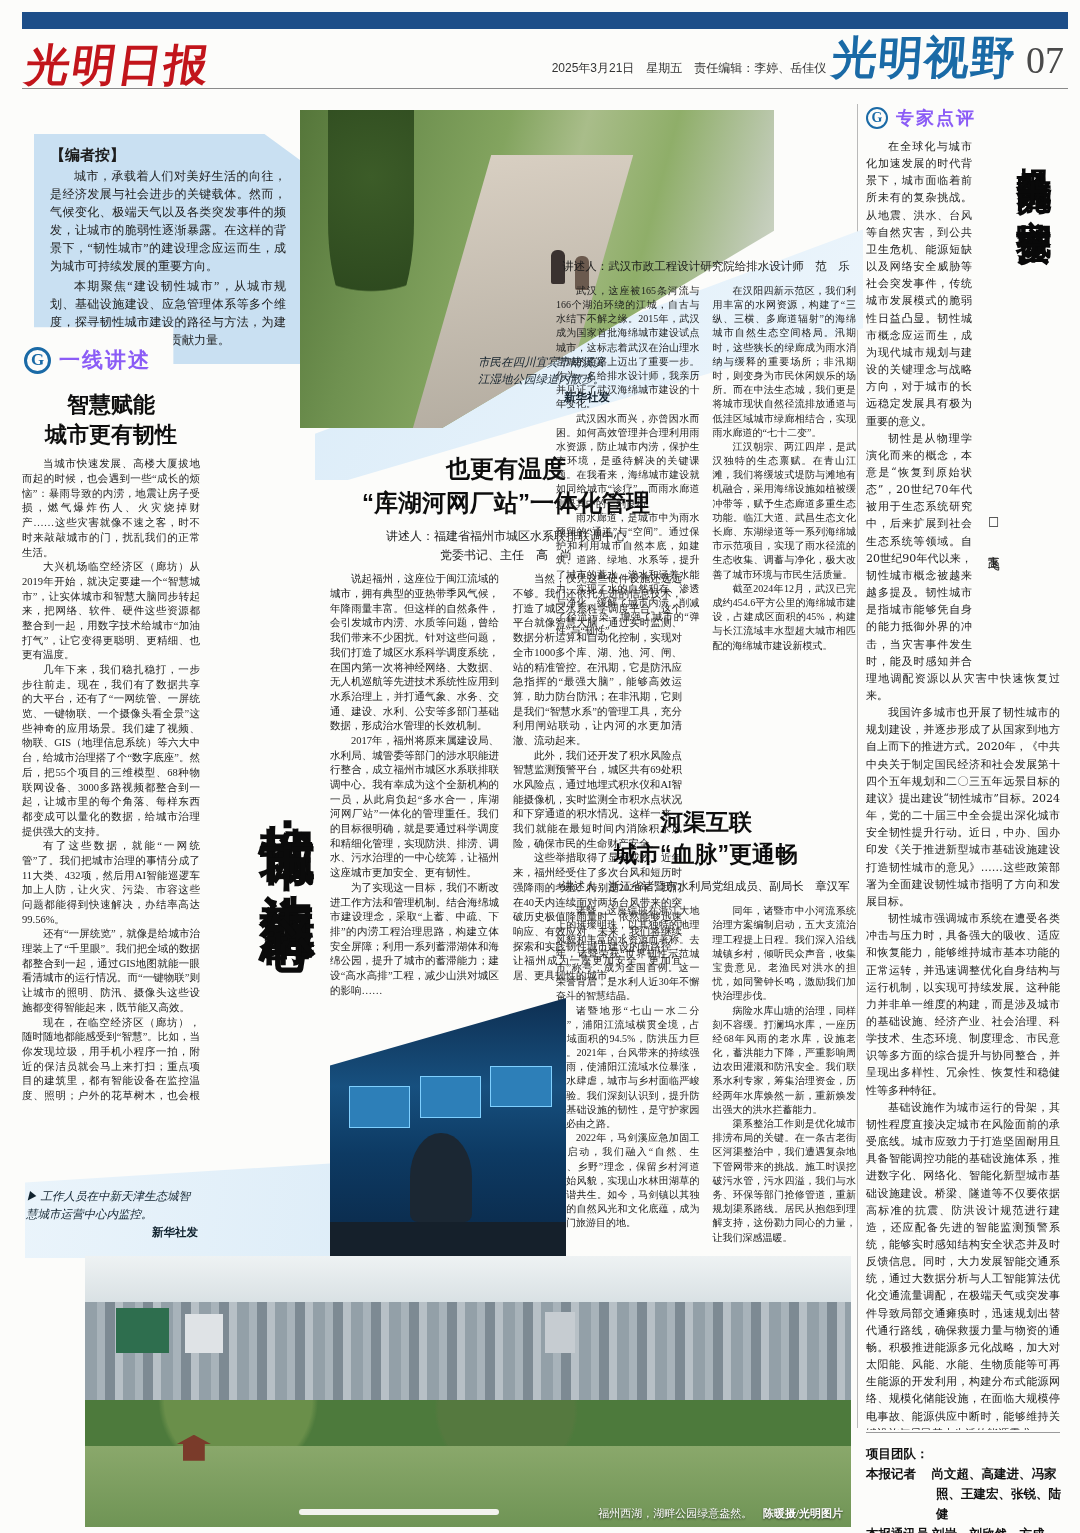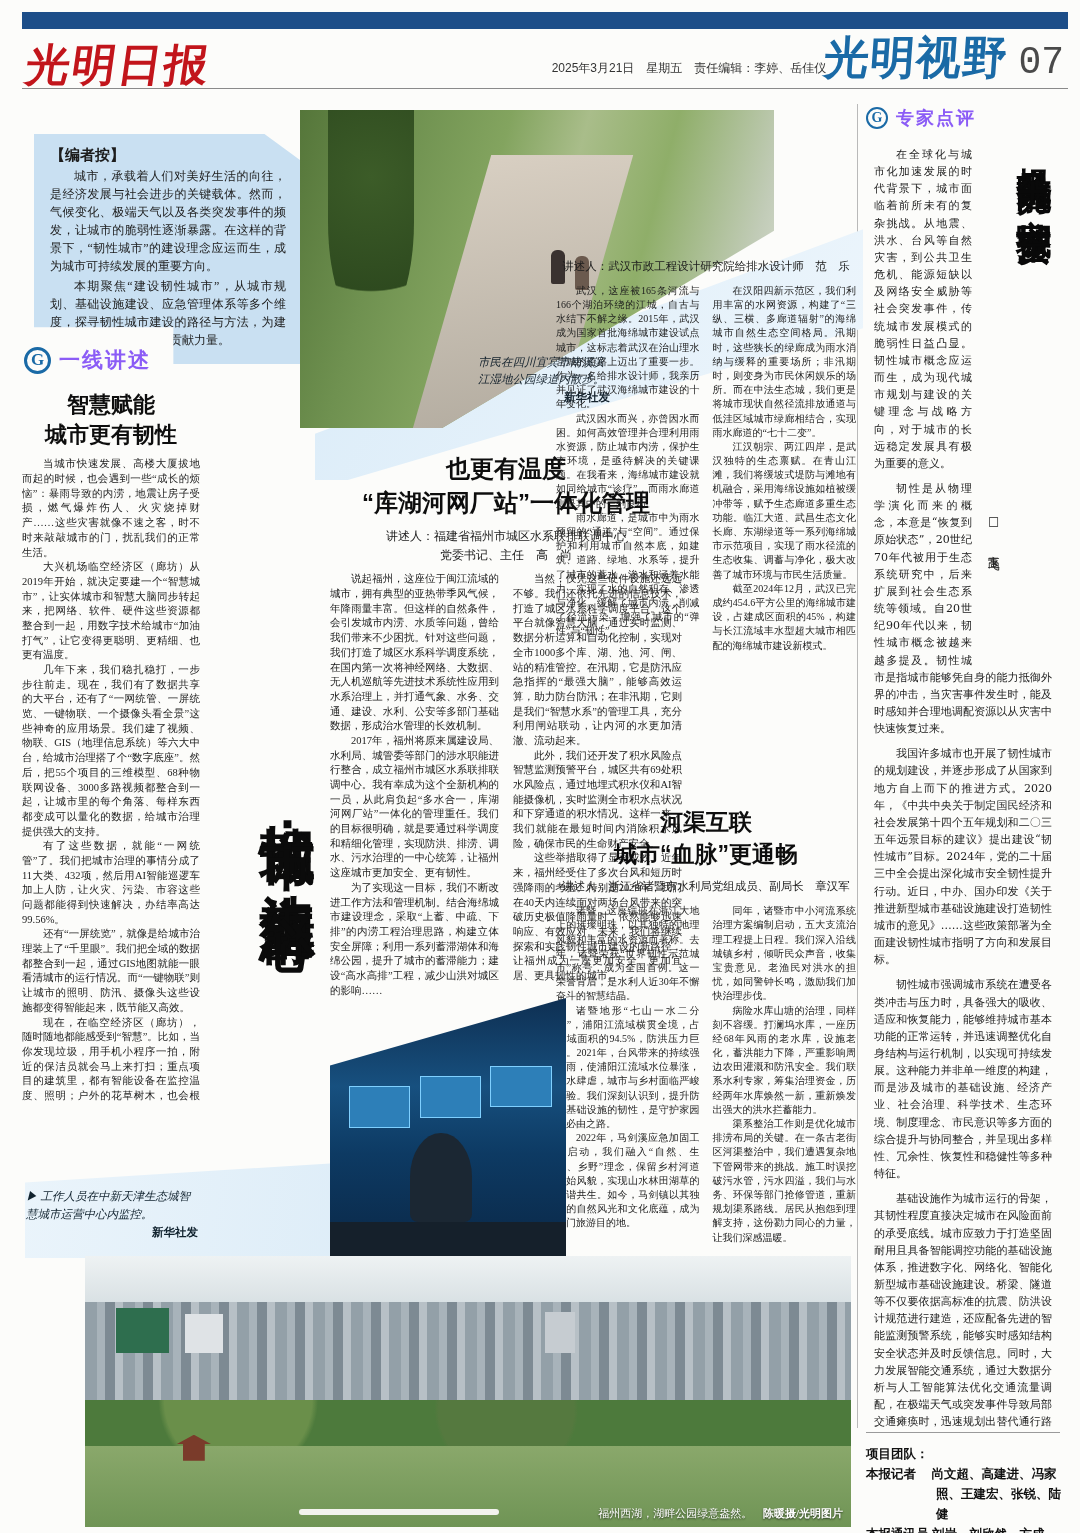--- a/index.html
+++ b/index.html
@@ -9,21 +9,21 @@
 
   
   .topbar{position:absolute;left:22px;top:12px;width:1046px;height:17px;background:#1d4e89;}
   .logo{position:absolute;left:26px;top:36px;font-size:44px;font-weight:700;color:#c2151b;
         font-family:"DejaVu Serif",serif;transform:skewX(-8deg);letter-spacing:2px;}
   .dateline{position:absolute;left:530px;top:60px;width:318px;text-align:center;
         font-size:12px;color:#333;font-family:"Liberation Sans",sans-serif;}
   .mast-right{position:absolute;right:16px;top:28px;display:flex;align-items:baseline;gap:10px;}
   .section-title{font-size:45px;font-weight:900;color:#1a6aa6;font-family:"Liberation Serif",serif;
         letter-spacing:1px;transform:skewX(-4deg);}
-  .page-num{font-size:38px;color:#4a4a4a;font-family:Liberation Mono, monospace;}
+  .page-num{font-size:38px;color:#4a4a4a;font-family:Liberation Serif, serif;}
   .mast-rule{position:absolute;left:22px;top:88px;width:1046px;height:1px;background:#8a8a8a;}
   .v-divider{position:absolute;left:857px;top:104px;width:1px;height:1324px;background:#b9b9b9;}
 
   
   .note{position:absolute;left:34px;top:134px;width:268px;height:230px;background:#c9e0f2;
         clip-path:polygon(0 0,86% 0,100% 12%,100% 100%,52% 100%,52% 84%,0 84%);
         padding:12px 16px 10px 16px;}
   .note-label{font-weight:700;font-size:15px;font-family:"Liberation Sans",sans-serif;}
   .note p{margin:2px 0;font-size:12px;line-height:1.5;text-align:justify;text-indent:2em;}
 
@@ -122,21 +122,21 @@
   .a4 .body{font-size:10px;line-height:1.42;height:352px;column-count:2;column-gap:13px;}
 
   .mon-caption{position:absolute;left:26px;top:1188px;width:172px;z-index:3;
         font-size:11.5px;line-height:1.55;font-style:italic;color:#10222e;}
   .mon-caption .credit{display:block;text-align:right;font-style:normal;font-weight:700;}
 
   
   .expert{position:absolute;left:866px;top:104px;width:194px;z-index:2;}
   .expert-body{margin-top:34px;font-family:"DejaVu Serif",serif;font-size:11px;line-height:1.56;
         text-align:justify;height:1292px;overflow:hidden;}
-  .expert-body p{margin:8px;text-indent:2em;}
+  .expert-body p{margin:0;text-indent:2em;}
   .vert-wrap{float:right;width:78px;height:508px;margin:2px 0 10px 10px;position:relative;}
   .vert-headline{position:absolute;right:0;top:0;height:100%;writing-mode:vertical-rl;
         text-orientation:upright;font-size:35px;font-weight:900;letter-spacing:2px;
         font-family:"Liberation Serif",serif;color:#090909;}
   .vert-author{position:absolute;left:2px;bottom:96px;writing-mode:vertical-rl;text-orientation:upright;
         font-size:12px;color:#222;letter-spacing:2px;}
   .rule2{position:absolute;left:866px;top:1432px;width:194px;height:1px;background:#9a9a9a;}
 
   .team{position:absolute;left:866px;top:1444px;width:198px;z-index:2;
         font-family:"Liberation Sans",sans-serif;font-size:12.5px;font-weight:700;line-height:1.6;color:#111;}

